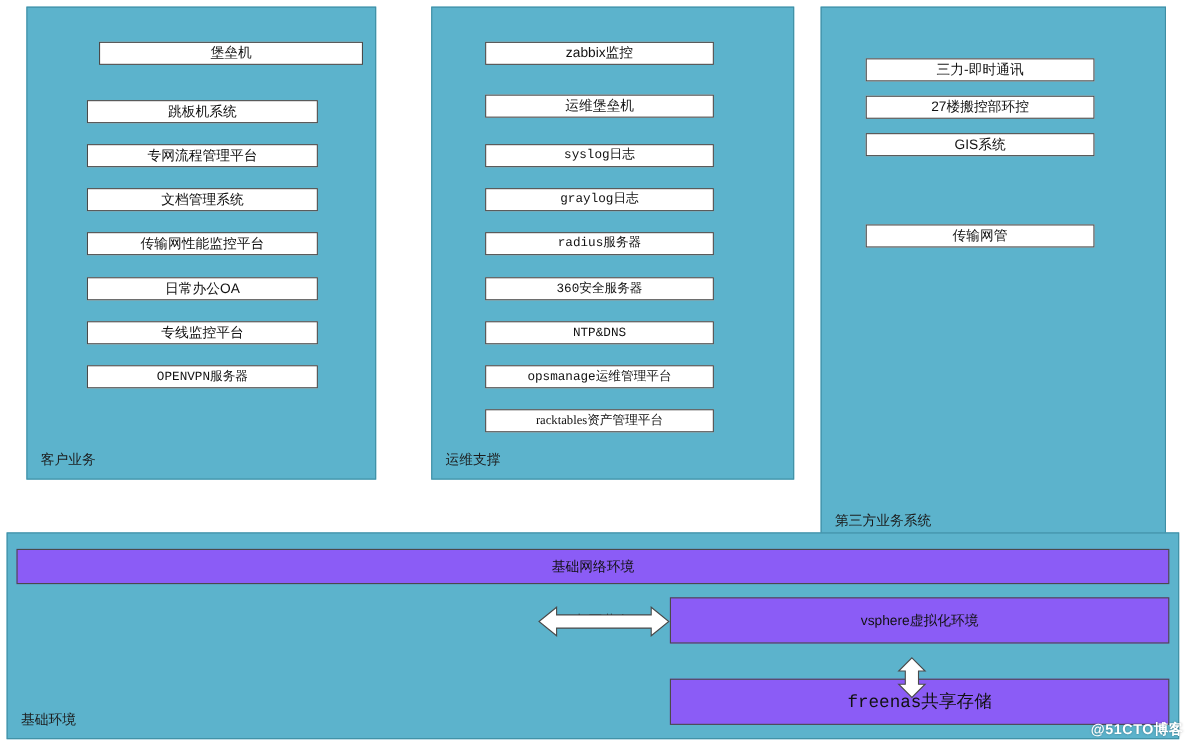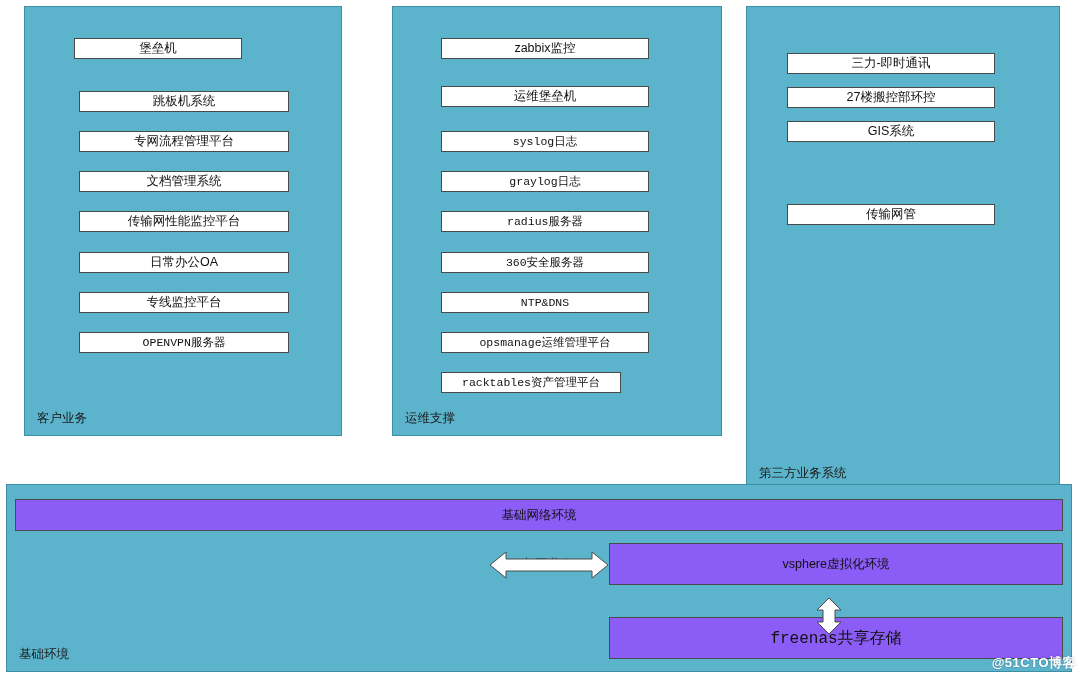--- a/index.html
+++ b/index.html
@@ -92,41 +92,41 @@
     height: 678px;
     pointer-events: none;
   }
 </style>
 </head>
 <body>
 
 <div id="canvas">
 
   <div class="panel" style="left:24px; top:6px; width:318px; height:430px;">
-    <div class="item" style="left:49px; top:31px; width:168px;">堡垒机</div>
+    <div class="item" style="left:65px; top:31px; width:240px;">堡垒机</div>
     <div class="item" style="left:54px; top:84px; width:210px;">跳板机系统</div>
     <div class="item" style="left:54px; top:124px; width:210px;">专网流程管理平台</div>
     <div class="item" style="left:54px; top:164px; width:210px;">文档管理系统</div>
     <div class="item" style="left:54px; top:204px; width:210px;">传输网性能监控平台</div>
     <div class="item" style="left:54px; top:245px; width:210px;">日常办公OA</div>
     <div class="item" style="left:54px; top:285px; width:210px;">专线监控平台</div>
     <div class="item mono" style="left:54px; top:325px; width:210px;">OPENVPN服务器</div>
     <div class="panel-label">客户业务</div>
   </div>
 
   <div class="panel" style="left:392px; top:6px; width:330px; height:430px;padding-left:40px;">
     <div class="item" style="left:48px; top:31px; width:208px;">zabbix监控</div>
     <div class="item" style="left:48px; top:79px; width:208px;">运维堡垒机</div>
     <div class="item mono" style="left:48px; top:124px; width:208px;">syslog日志</div>
     <div class="item mono" style="left:48px; top:164px; width:208px;">graylog日志</div>
     <div class="item mono" style="left:48px; top:204px; width:208px;">radius服务器</div>
     <div class="item mono" style="left:48px; top:245px; width:208px;">360安全服务器</div>
     <div class="item mono" style="left:48px; top:285px; width:208px;">NTP&amp;DNS</div>
     <div class="item mono" style="left:48px; top:325px; width:208px;">opsmanage运维管理平台</div>
-    <div class="item mono" style="left:48px; top:365px; width:180px;">racktables资产管理平台</div>
+    <div class="item mono" style="left:48px; top:365px; width:208px;font-family:Liberation Serif, serif;">racktables资产管理平台</div>
     <div class="panel-label">运维支撑</div>
   </div>
 
   <div class="panel" style="left:746px; top:6px; width:314px; height:485px;">
     <div class="item" style="left:40px; top:46px; width:208px;">三力-即时通讯</div>
     <div class="item" style="left:40px; top:80px; width:208px;">27楼搬控部环控</div>
     <div class="item" style="left:40px; top:114px; width:208px;">GIS系统</div>
     <div class="item" style="left:40px; top:197px; width:208px;">传输网管</div>
     <div class="panel-label">第三方业务系统</div>
   </div>

